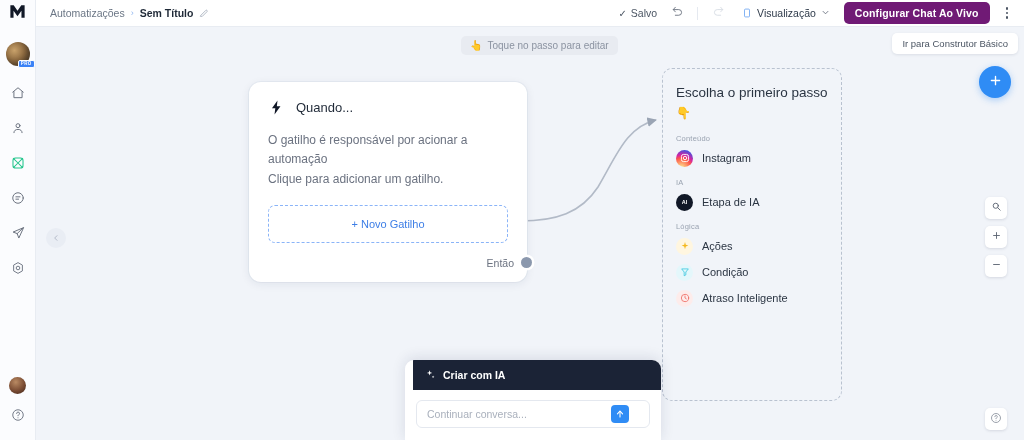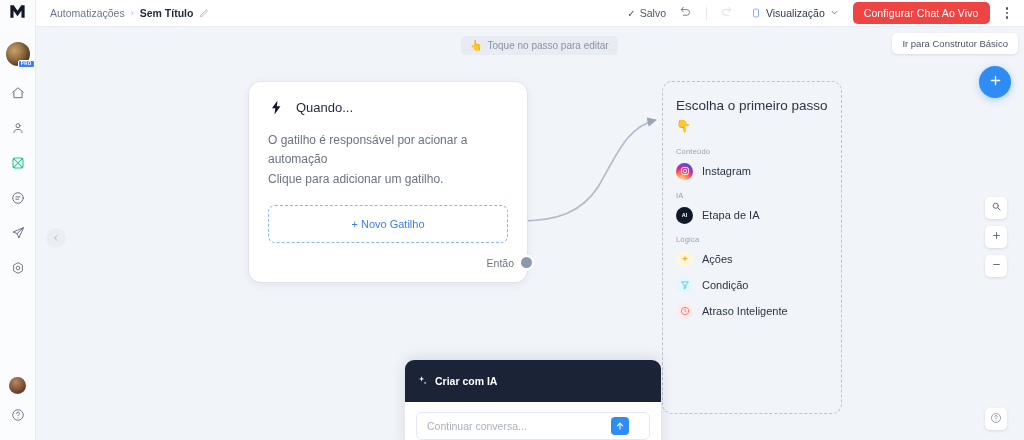--- a/index.html
+++ b/index.html
@@ -69,21 +69,21 @@
   }
   .ico-btn.dim { color: #d7dce4; cursor: default; }
   .vdivider { width:1px; height:13px; background:#e5e9f0; }
   .view-sel {
     display: flex; align-items: center; gap: 5px;
     font-size: 10.5px; color: #2e3a4a; cursor: pointer; padding: 2px 4px; justify-content: space-between;
   }
   .view-sel .mon { color:#6aa3f2; display:flex; }
   .view-sel .cv { color:#6b7280; font-size:8px; }
   .cta {
-    background: #ef4444; color: #fff; font-size: 10.5px; font-weight: 400;
+    background: #701a75; color: #fff; font-size: 10.5px; font-weight: 700;
     border: none; border-radius: 5px; padding: 5px 11px; cursor: pointer;
     letter-spacing: .1px;
   }
   .kebab { display:flex; flex-direction:column; gap:2px; align-items:center; cursor:pointer; padding: 3px 6px;}
   .kebab i { width:2.5px; height:2.5px; border-radius:50%; background:#4b5563; display:block; }
 
   
   .canvas { position: absolute; left: 36px; top: 27px; right: 0; bottom: 0; background: #f1f4f9; overflow: hidden; }
 
   .hint-pill {
@@ -132,21 +132,21 @@
   .then-dot {
     width: 11px; height: 11px; border-radius: 50%; background: #8b98ad;
     margin-right: -24px; box-shadow: 0 0 0 2.5px #fff; cursor: pointer;
   }
 
   
   .connector { position: absolute; left: 0; top: 0; width: 100%; height: 100%; pointer-events: none; }
 
   
   .picker {
-    position: absolute; left: 626px; top: 54px; width: 180px; height: 333px;
+    position: absolute; left: 626px; top: 41px; width: 180px; height: 333px;
     border: 1.3px dashed #b9c2d0; border-radius: 10px;
     background: transparent; padding: 14px 10px 0 13px;
   }
   .picker-title { font-size: 13.5px; color: #2b3543; line-height: 1.48; font-weight: 400; }
   .picker-title .emoji { font-size: 12px; }
   .group-label {
     font-size: 7.5px; color: #9aa3b1; letter-spacing: .2px;
     margin: 11px 0 7px 0; text-transform: none;
   }
   .opt { display: flex; align-items: center; gap: 9px; margin-bottom: 9px; cursor: pointer; }
@@ -164,23 +164,23 @@
   .ico-delay { background: #fdeceb; color: #ef6b63; }
 
   
   .ai-panel {
     position: absolute; left: 369px; top: 333px; width: 256px;
     background: #fff; border-radius: 9px 9px 0 0;
     box-shadow: 0 -2px 14px rgba(22,35,70,.12);
     overflow: hidden;
   }
   .ai-head {
-    background: #1b2336; color: #fff; height: 42px;
+    background: #1b2336; color: #fff; height: 30px;
     display: flex; align-items: center; gap: 7px; padding: 0 12px;
-    font-size: 10.5px; font-weight: 600;
+    font-size: 10.5px; font-weight: 600; margin-left: 8px;
   }
   .ai-body { padding: 10px 11px 13px 11px; }
   .ai-input-wrap {
     display: flex; align-items: center; gap: 6px;
     border: 1px solid #e4e8ef; border-radius: 6px; padding: 4px 20px 4px 10px;
     background: #fff;
   }
   .ai-input {
     flex: 1; border: none; outline: none; font-size: 10.5px; color: #2b3543;
     font-family: "Liberation Sans", sans-serif; background: transparent;

